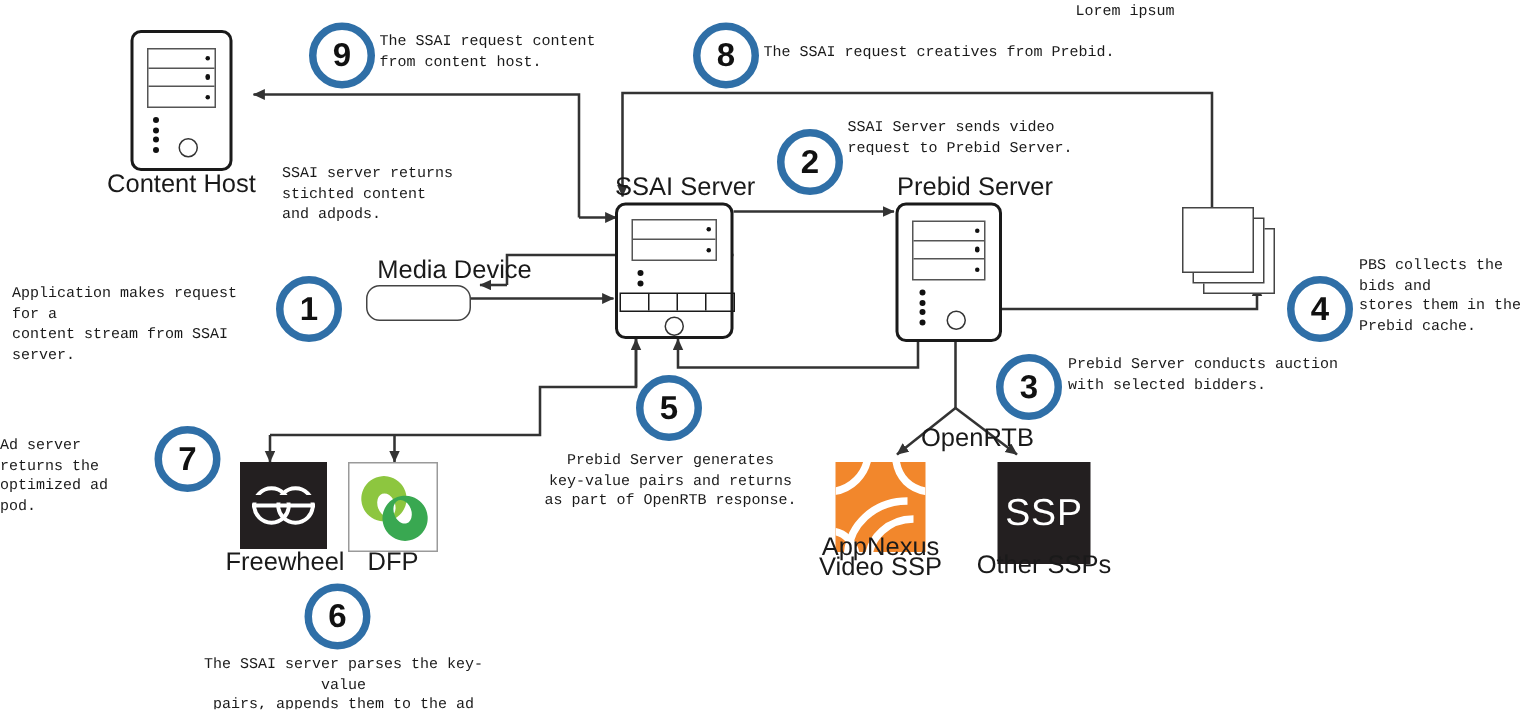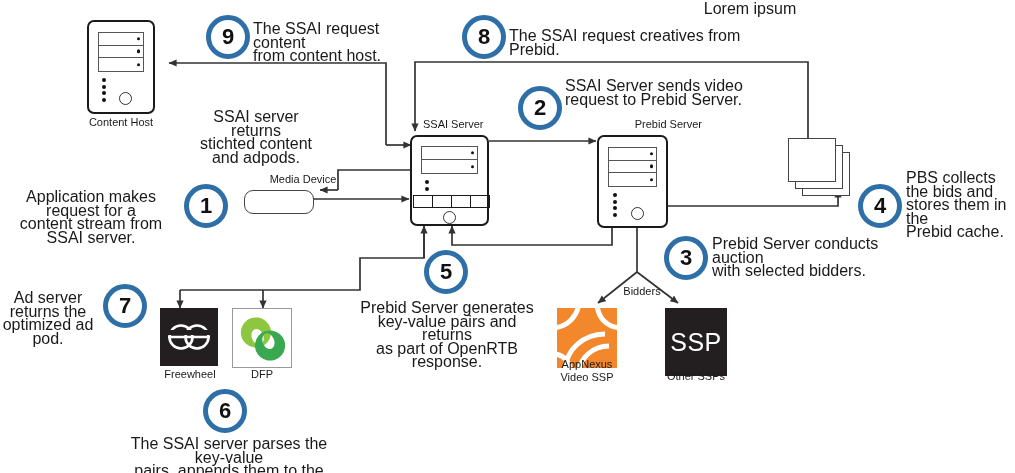--- a/index.html
+++ b/index.html
@@ -21,31 +21,32 @@
   svg.wires {
     position: absolute;
     left: 0;
     top: 0;
     width: 1015px;
     height: 473px;
     pointer-events: none;
   }
   .txt {
     position: absolute;
-    font-size: 16px;
+    font-size: 10px;
     line-height: 13.6px;
     color: #1a1a1a;
     white-space: pre-line;
-  }
-  .txt.r { text-align: center; }
+    font-family: Liberation Mono, monospace;
+  }
+  .txt.r { text-align: left; }
   .txt.c { text-align: center; }
   .txt.l { text-align: left; }
   .lbl {
     position: absolute;
-    font-size: 11px;
+    font-size: 17px;
     line-height: 13px;
     color: #1a1a1a;
     text-align: center;
     white-space: pre-line;
   }
   
   .step {
     position: absolute;
     border-radius: 50%;
     background: #ffffff;
@@ -228,21 +229,21 @@
         <i></i>
     </div>
     <div class="ports" style="left:1px; top:58px; width:77px; height:13px;">
       <i></i>
         <i></i>
         <i></i>
         <i></i>
     </div>
     <div class="pwr" style="left:31px; top:74px;"></div>
   </div>
-  <div class="lbl l" style="left:423px; top:118px; width:120px; text-align:left;">SSAI Server</div>
+  <div class="lbl l" style="left:410px; top:118px; width:120px; text-align:left;">SSAI Server</div>
 
   <div class="server" style="left:597px; top:135px; width:71px; height:93px;">
     <div class="bays" style="top:10px; height:40px;">
       <div class="bay"></div>
       <div class="bay"></div>
       <div class="bay"></div>
     </div>
     <div class="dots" style="left:14px; top:56px;">
       <i></i>
         <i></i>
@@ -291,21 +292,21 @@
     </svg>
   </div>
   <div class="lbl" style="left:537px; top:358px; width:100px;">AppNexus
 Video SSP</div>
 
   <div class="tile ssp" style="left:665px; top:308px; width:62px; height:68px;">
     <span>SSP</span>
   </div>
   <div class="lbl" style="left:650px; top:370px; width:92px;">Other SSPs</div>
 
-  <div class="lbl" style="left:614px; top:285px; width:56px;">Bidders</div>
+  <div class="lbl" style="left:614px; top:285px; width:56px;">OpenRTB</div>
 
   <div class="step s1" style="left:184px; top:184px;">
     <span>1</span>
   </div>
   <div class="txt r" style="left:8px; top:190px; width:166px;">Application makes request for a
 content stream from SSAI server.</div>
 
   <div class="step s1" style="left:518px; top:86px;">
     <span>2</span>
   </div>

